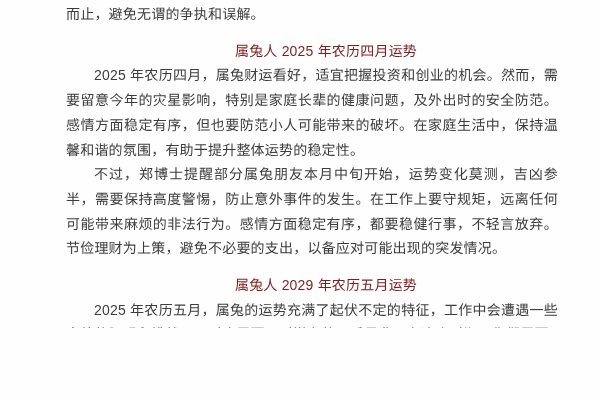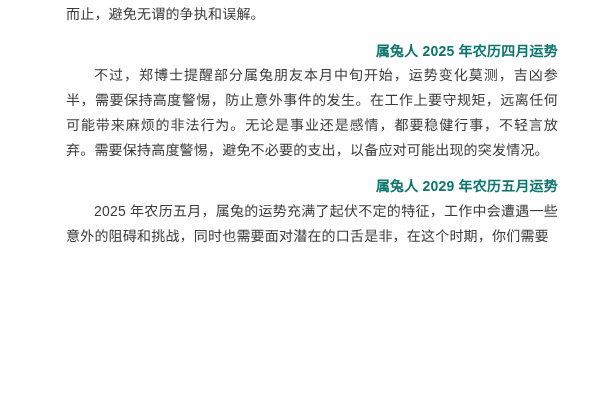--- a/index.html
+++ b/index.html
@@ -26,36 +26,37 @@
     margin: 0;
     text-indent: 2em;
   }
   .para.continuation {
     text-indent: 0;
   }
   .section-heading {
     margin: 12px 0 0 0;
     font-size: 14px;
     line-height: 24.7px;
-    font-weight: bold;
-    color: #0f766e;
+    font-weight: normal;
+    color: #7f1d1d;
     text-indent: 2em;
-    text-align: right;
+    text-align: center;
   }
 </style>
 </head>
 <body>
 
 <div class="page">
 
   <p class="para continuation">而止，避免无谓的争执和误解。</p>
 
 
   <h3 class="section-heading">属兔人 2025 年农历四月运势</h3>
 
+  <p class="para">2025 年农历四月，属兔财运看好，适宜把握投资和创业的机会。然而，需要留意今年的灾星影响，特别是家庭长辈的健康问题，及外出时的安全防范。感情方面稳定有序，但也要防范小人可能带来的破坏。在家庭生活中，保持温馨和谐的氛围，有助于提升整体运势的稳定性。</p>
 
-  <p class="para">不过，郑博士提醒部分属兔朋友本月中旬开始，运势变化莫测，吉凶参半，需要保持高度警惕，防止意外事件的发生。在工作上要守规矩，远离任何可能带来麻烦的非法行为。无论是事业还是感情，都要稳健行事，不轻言放弃。需要保持高度警惕，避免不必要的支出，以备应对可能出现的突发情况。</p>
+  <p class="para">不过，郑博士提醒部分属兔朋友本月中旬开始，运势变化莫测，吉凶参半，需要保持高度警惕，防止意外事件的发生。在工作上要守规矩，远离任何可能带来麻烦的非法行为。感情方面稳定有序，都要稳健行事，不轻言放弃。节俭理财为上策，避免不必要的支出，以备应对可能出现的突发情况。</p>
 
   <h3 class="section-heading">属兔人 2029 年农历五月运势</h3>
 
   <p class="para">2025 年农历五月，属兔的运势充满了起伏不定的特征，工作中会遭遇一些意外的阻碍和挑战，同时也需要面对潜在的口舌是非，在这个时期，你们需要</p>
 
 </div>
 
 </body></html>

